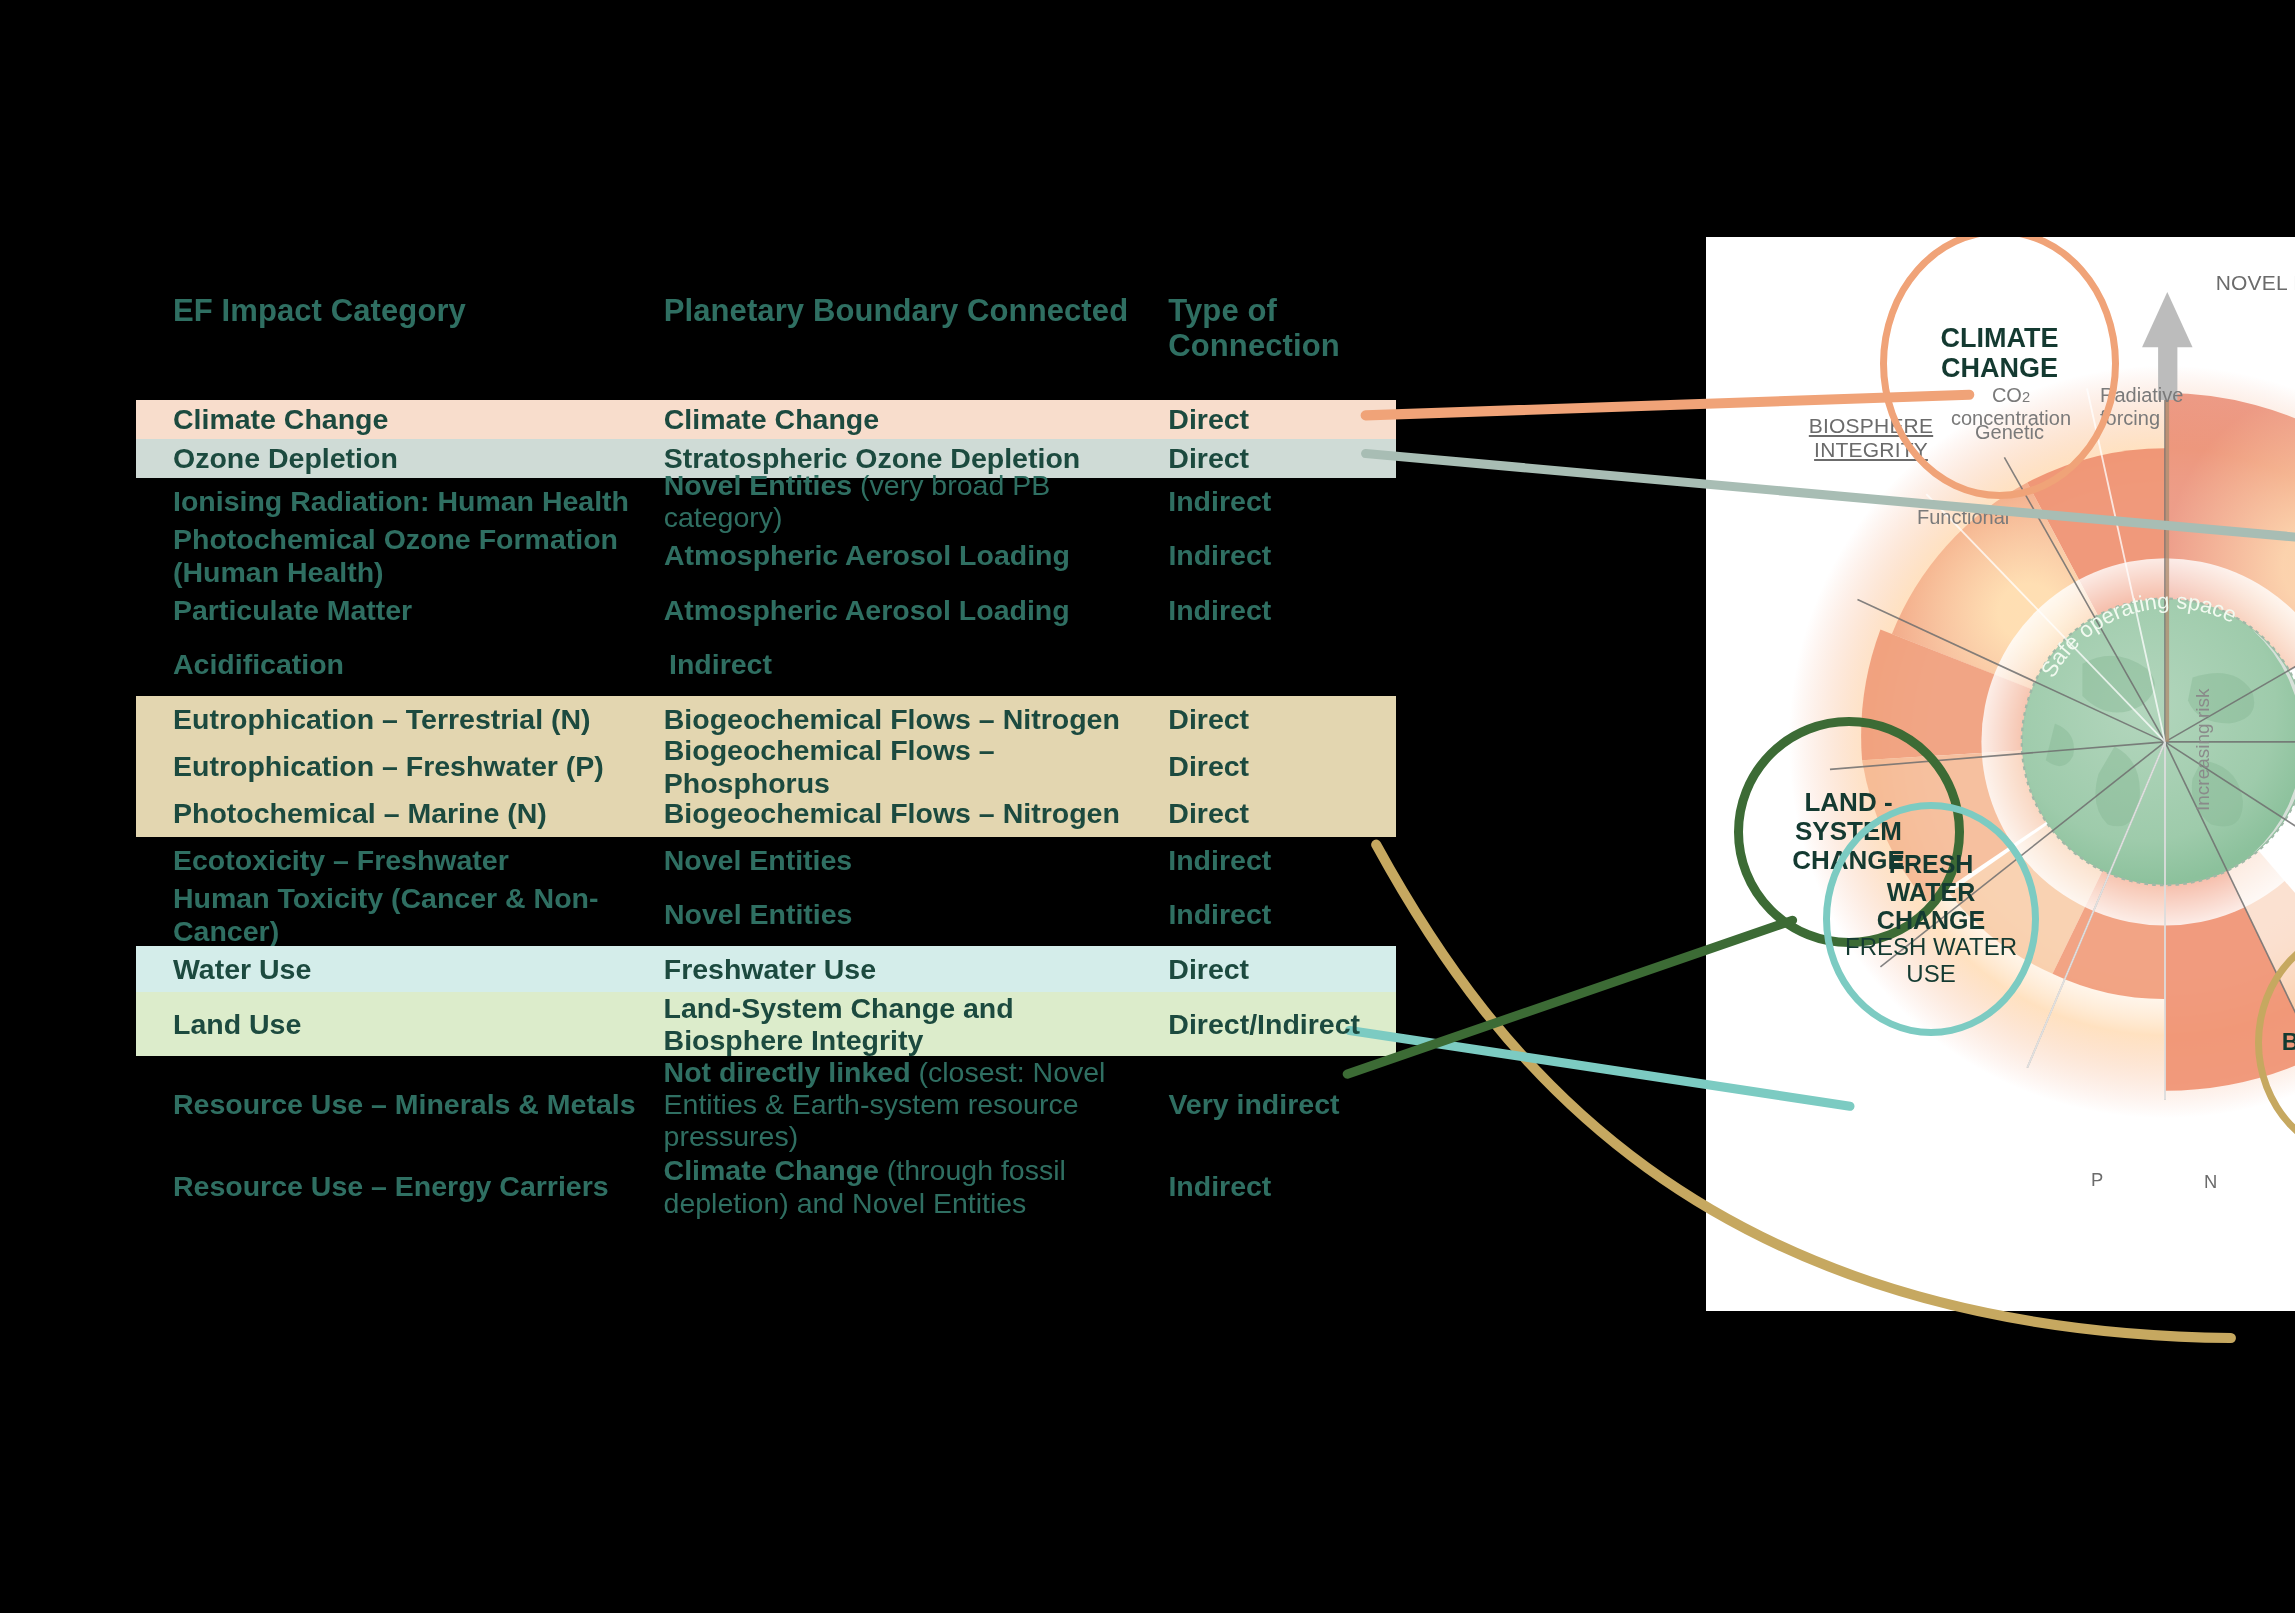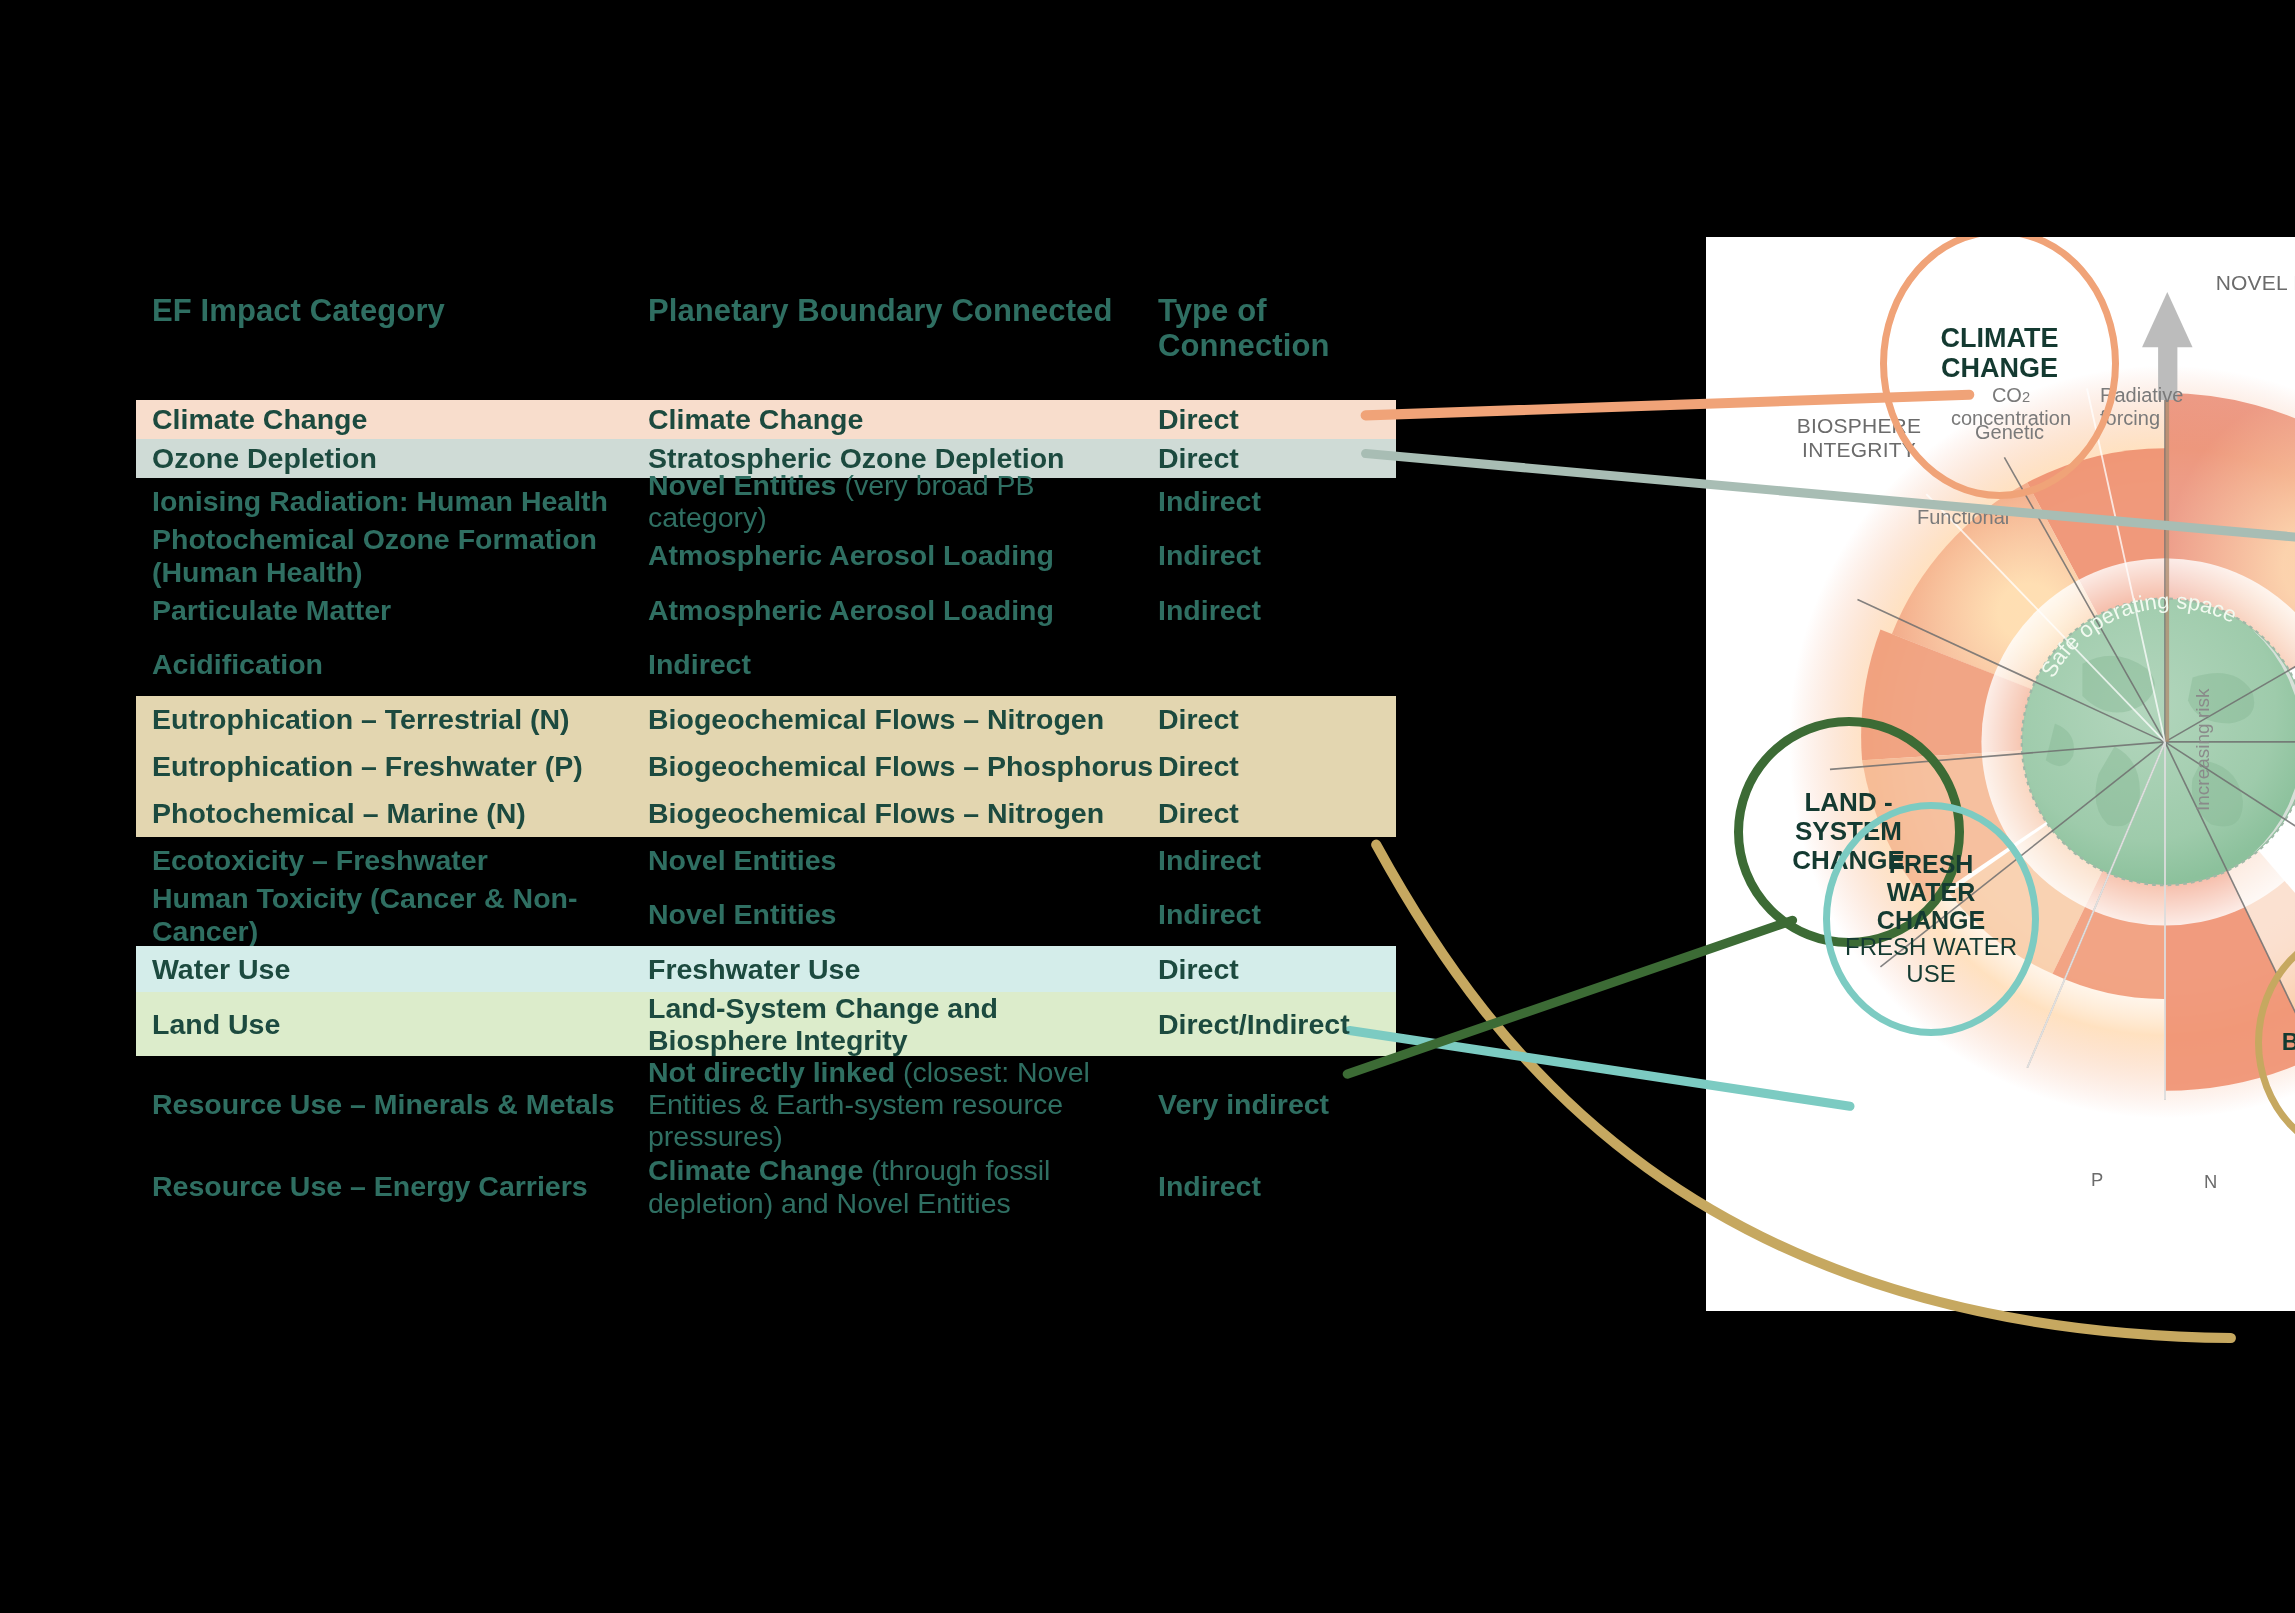--- a/index.html
+++ b/index.html
@@ -12,21 +12,21 @@
   #stage { position:relative; width:2869px; height:1613px; background:#000; }
 
   
   #table-panel { position:absolute; left:152px; top:285px; width:1230px; }
 
   .thead { display:flex; height:115px; align-items:flex-start; padding-top:9.2px; }
   .th {
     color:#2f6f62; font-weight:700; font-size:31px; line-height:1.12;
     letter-spacing:0.1px;
   }
-  .c1 { width:496px; }
+  .c1 { width:496px;margin-left:21px; }
   .c2 { width:510px; }
   .c3 { width:216px; }
 
   .trow { display:flex; align-items:center; position:relative; }
   .trow .cell {
     color:#1c4a3f; font-weight:700; font-size:28.5px; line-height:1.13;
     padding:8.3px 0;
   }
   .trow .cell .muted { font-weight:400; color:#2f6f62; }
   .trow.pale .cell { color:#2f6f62; }
@@ -319,21 +319,21 @@
       <defs>
           <path id="sosArc" d="M740,1000 A290,290 0 0 1 1270,965"></path>
         </defs>
       <text font-family="Liberation Sans, sans-serif" font-size="48" fill="#f2faf0">
         <textPath href="#sosArc" startOffset="6%">Safe operating space</textPath>
       </text>
     </svg>
 
     <div class="wlabel center" style="left:500px; top:34px; width:193px;">NOVEL ENTITIES</div>
 
-    <div class="wlabel center" style="left:84px; top:177px; width:138px;">BIOSPHERE<br>INTEGRITY</div>
+    <div class="wlabel center" style="left:96px; top:177px; width:138px;text-decoration:underline;">BIOSPHERE<br>INTEGRITY</div>
 
     <div class="wsmall" style="left:269px; top:184px;">Genetic</div>
 
     <div class="wsmall" style="left:211px; top:269px;">Functional</div>
 
     <div class="wsmall center" style="left:243px; top:147px; width:124px; text-align:center;">CO<span style="font-size:14.7px">2</span><br>concentration</div>
 
     <div class="wsmall center" style="left:394px; top:147px; width:115px; text-align:left;">Radiative<br>forcing</div>
 
     <div class="wtiny" style="left:385px; top:932px;">P</div>

